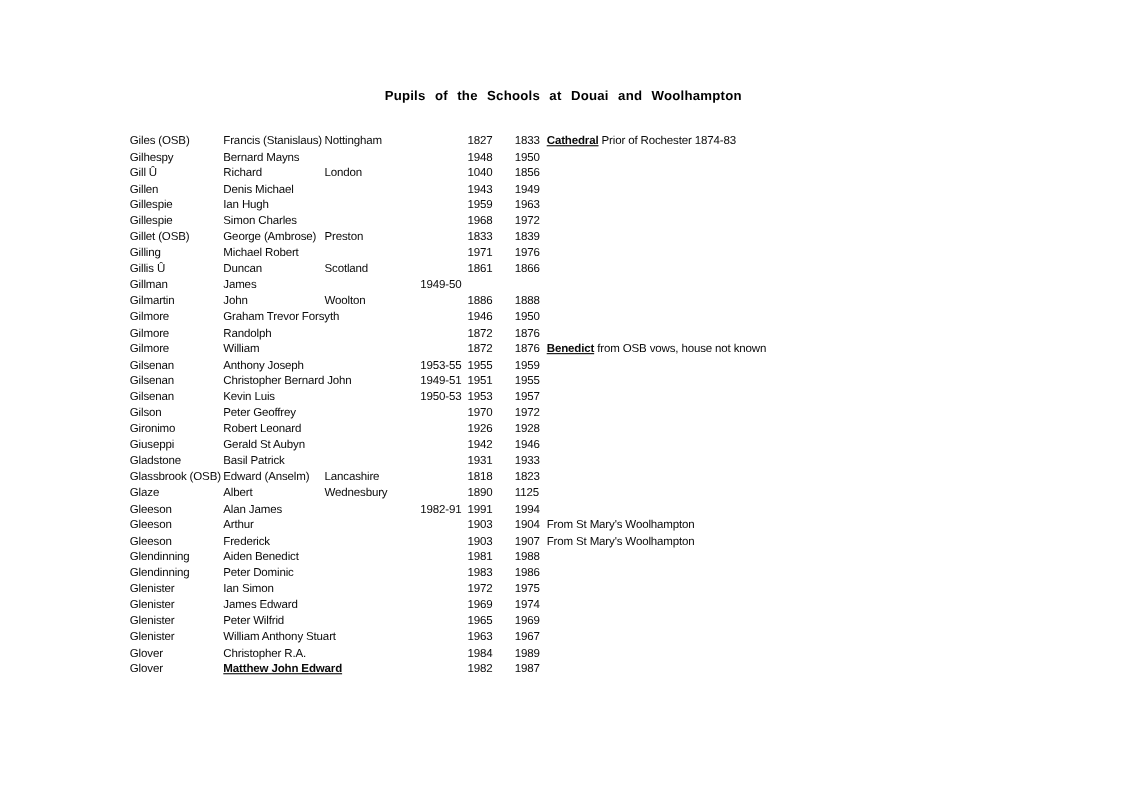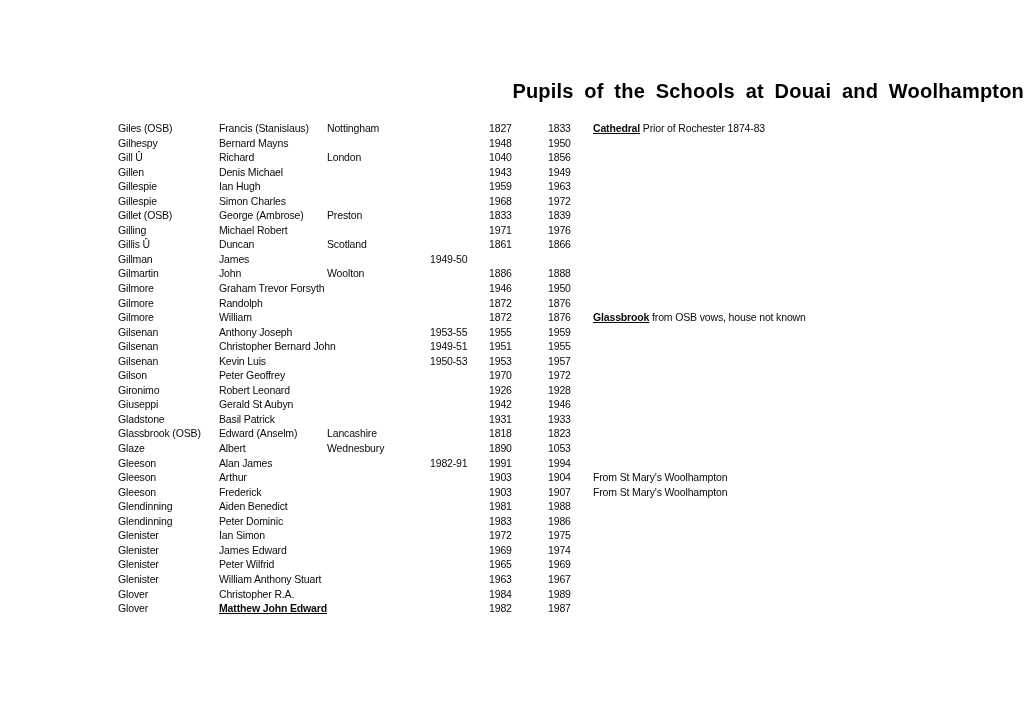--- a/index.html
+++ b/index.html
@@ -13,43 +13,42 @@
     position: relative;
     overflow: hidden;
     font-family: "Liberation Sans", sans-serif;
     color: #0a0a0a;
   }
   .doc-title {
     position: absolute;
     top: 80px;
     left: 0;
     width: 100%;
-    text-align: right;
-    font-size: 20px;
+    text-align: center;
+    font-size: 12px;
     font-weight: bold;
     word-spacing: 5px;
     letter-spacing: 0.2px;
     color: #000;
     white-space: nowrap;
   }
   .pupil-table {
     position: absolute;
     left: 118px;
     top: 121px;
     width: 890px;
   }
   .row {
     display: grid;
     grid-template-columns: 85px 92px 87px 43px 43px 29px auto;
     height: 14.56px;
     line-height: 14.56px;
     font-size: 10.5px;
     letter-spacing: -0.15px;
     white-space: nowrap;
-    gap: 16px;
   }
   .cell {
     overflow: visible;
     white-space: nowrap;
   }
   .b { font-weight: bold; text-decoration: underline; }
 </style>
 </head>
 <body>
 
@@ -173,21 +172,21 @@
       <span class="cell">1876</span>
       <span class="cell"></span>
     </div>
     <div class="row">
       <span class="cell">Gilmore</span>
       <span class="cell">William</span>
       <span class="cell"></span>
       <span class="cell"></span>
       <span class="cell">1872</span>
       <span class="cell">1876</span>
-      <span class="cell"><span class="b">Glassbrook</span> from OSB vows, house not known</span>
+      <span class="cell"><span class="b">Benedict</span> from OSB vows, house not known</span>
     </div>
     <div class="row">
       <span class="cell">Gilsenan</span>
       <span class="cell">Anthony Joseph</span>
       <span class="cell"></span>
       <span class="cell">1953-55</span>
       <span class="cell">1955</span>
       <span class="cell">1959</span>
       <span class="cell"></span>
     </div>
@@ -253,21 +252,21 @@
       <span class="cell">1818</span>
       <span class="cell">1823</span>
       <span class="cell"></span>
     </div>
     <div class="row">
       <span class="cell">Glaze</span>
       <span class="cell">Albert</span>
       <span class="cell">Wednesbury</span>
       <span class="cell"></span>
       <span class="cell">1890</span>
-      <span class="cell">1053</span>
+      <span class="cell">1125</span>
       <span class="cell"></span>
     </div>
     <div class="row">
       <span class="cell">Gleeson</span>
       <span class="cell">Alan James</span>
       <span class="cell"></span>
       <span class="cell">1982-91</span>
       <span class="cell">1991</span>
       <span class="cell">1994</span>
       <span class="cell"></span>

